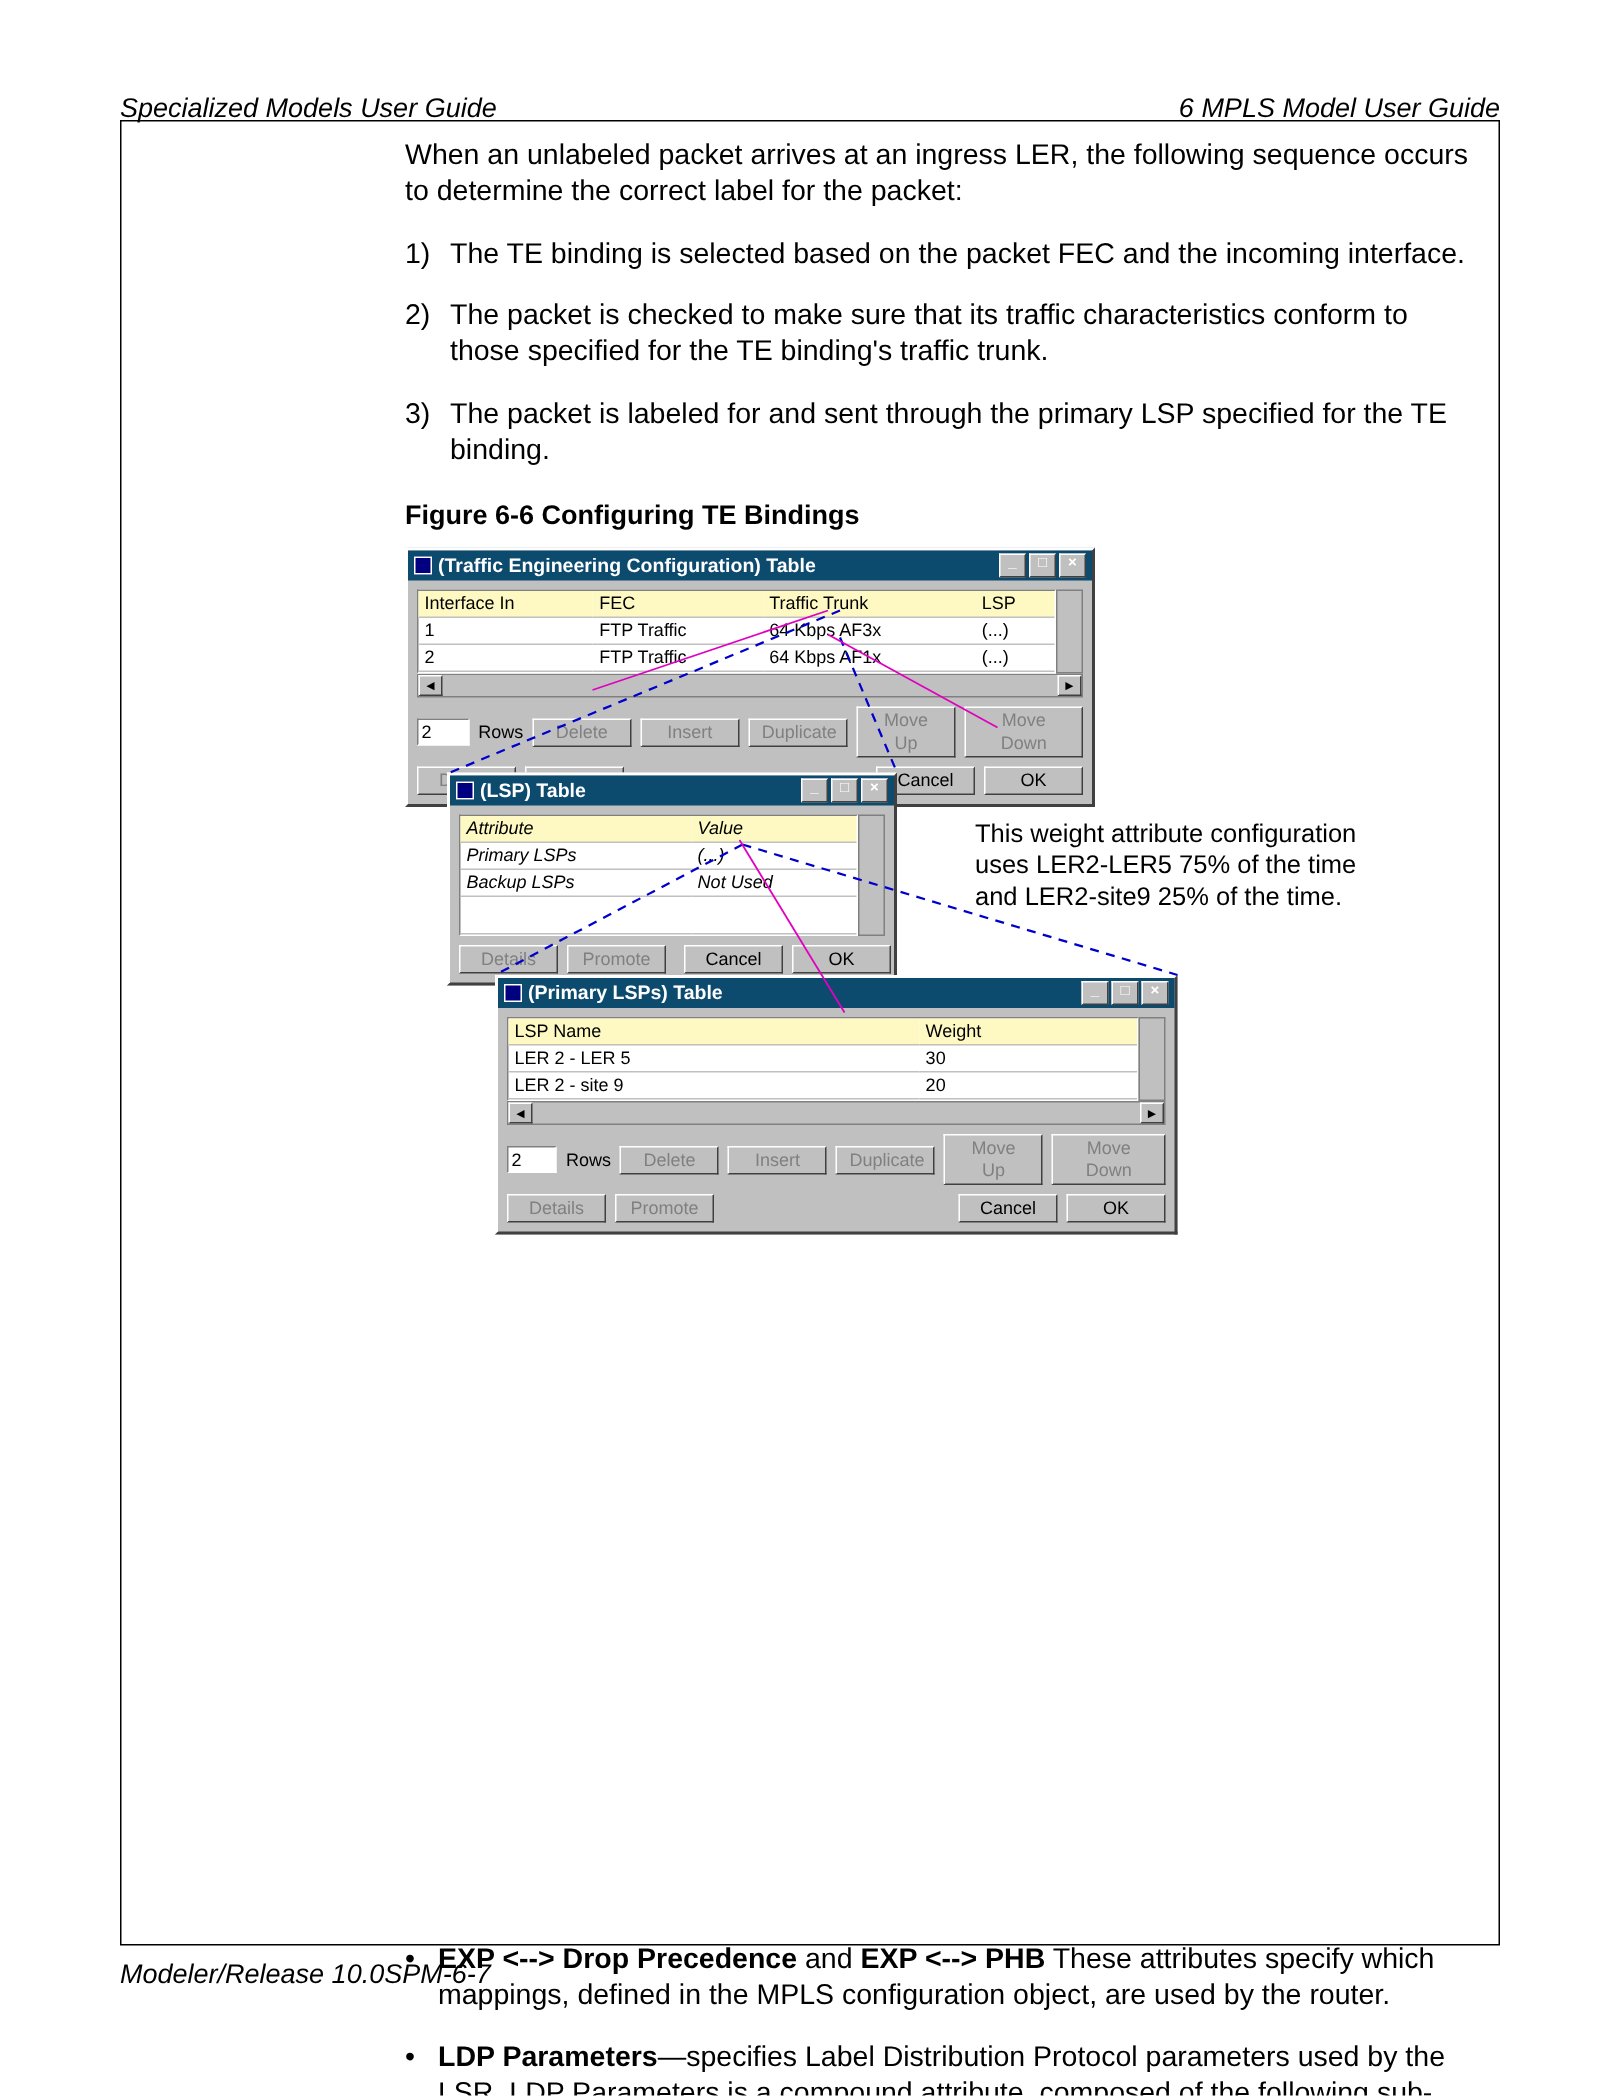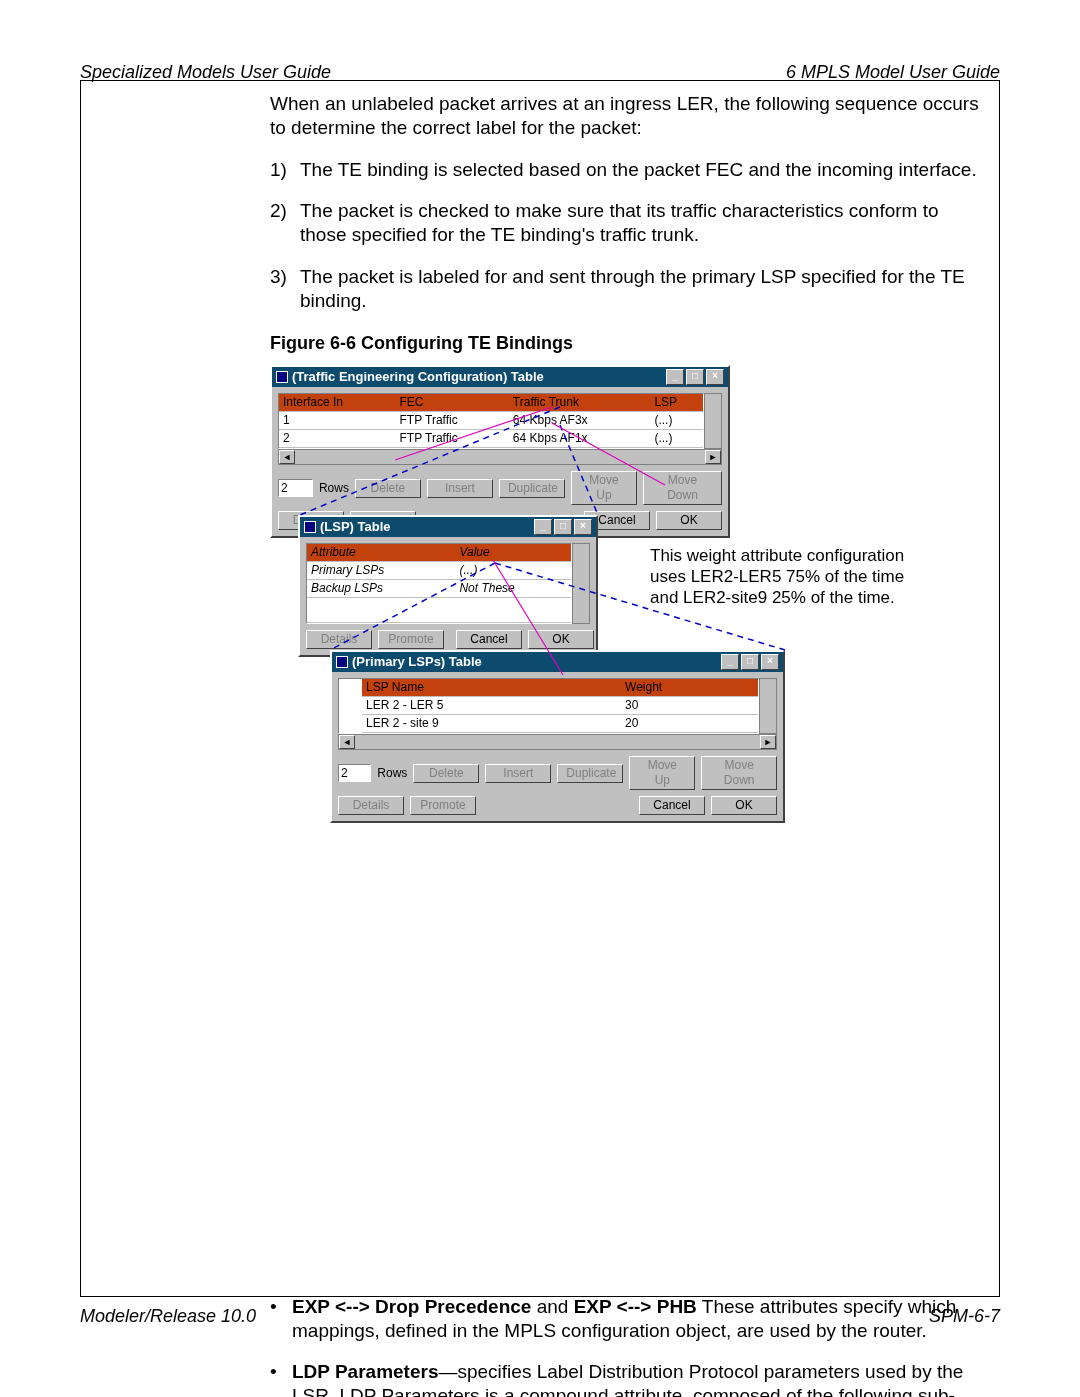--- a/index.html
+++ b/index.html
@@ -33,21 +33,21 @@
     justify-content: space-between;
     font-style: italic;
     font-size: 18px;
   }
   .footer {
     position: absolute;
     bottom: 70px;
     left: 80px;
     right: 80px;
     display: flex;
-    justify-content: space-between;
+    justify-content: flex-start;
     font-style: italic;
     font-size: 18px;
   }
   .content {
     position: absolute;
     top: 92px;
     left: 270px;
     right: 95px;
     font-size: 19px;
     line-height: 1.25;
@@ -84,21 +84,21 @@
     width: 16px; height: 14px; background:#c0c0c0; border:1px solid #fff;
     border-right-color:#404040; border-bottom-color:#404040; margin-left:2px;
     font-size:10px; line-height:12px; text-align:center; font-family:Arial;
   }
   .dlg-body { padding: 6px; font-size:12px; }
   .grid {
     background:#fff; border:1px solid #808080; border-right-color:#fff; border-bottom-color:#fff;
   }
   .grid table { border-collapse: collapse; width:100%; font-size:12px; }
   .grid th, .grid td { text-align:left; padding:1px 4px; border-bottom:1px solid #c0c0c0; }
-  .grid th { font-weight:normal; background:#c2410c; }
+  .grid th { font-weight:normal; background:#fef9c3; }
   .hscroll { height:14px; background:#c0c0c0; border:1px solid #808080; display:flex; justify-content:space-between; }
   .hscroll .arr { width:14px; text-align:center; background:#c0c0c0; border:1px solid #fff; border-right-color:#404040; border-bottom-color:#404040; font-size:9px; line-height:12px;}
   .btnrow { display:flex; gap:6px; margin-top:6px; align-items:center; }
   .btn95 {
     background:#c0c0c0; border:1px solid #fff; border-right-color:#404040; border-bottom-color:#404040;
     font-size:12px; padding:1px 8px; min-width:48px; text-align:center;
   }
   .btn95.dis { color:#808080; }
   .field { background:#fff; border:1px solid #808080; border-right-color:#fff; border-bottom-color:#fff; padding:0 2px; font-size:12px; height:16px; line-height:16px; }
   .vsb { width:16px; background:#c0c0c0; border:1px solid #808080; }
@@ -226,21 +226,21 @@
                     <tr>
                 <th>Attribute</th>
                 <th>Value</th>
               </tr>
               <tr>
                       <td>Primary LSPs</td>
                       <td>(...)</td>
                     </tr>
               <tr>
                       <td>Backup LSPs</td>
-                      <td>Not These</td>
+                      <td>Not Used</td>
                     </tr>
               <tr>
                       <td colspan="2" style="height:22px;"></td>
                     </tr>
             </tbody>
                 </table>
           </div>
           <div class="vsb"></div>
           </div>
           <div class="btnrow">
@@ -257,21 +257,21 @@
         <div class="titlebar">
           <span class="sq"></span>
           <span>(Primary LSPs) Table</span>
           <span class="spacer"></span>
           <span class="tbtn">_</span>
           <span class="tbtn">□</span>
           <span class="tbtn">×</span>
         </div>
         <div class="dlg-body">
           <div style="display:flex;">
-          <div class="grid" style="flex:1;padding-left:23px;">
+          <div class="grid" style="flex:1;">
             <table>
               <tbody>
                     <tr>
                 <th>LSP Name</th>
                 <th>Weight</th>
               </tr>
               <tr>
                       <td>LER 2 - LER 5</td>
                       <td>30</td>
                     </tr>

